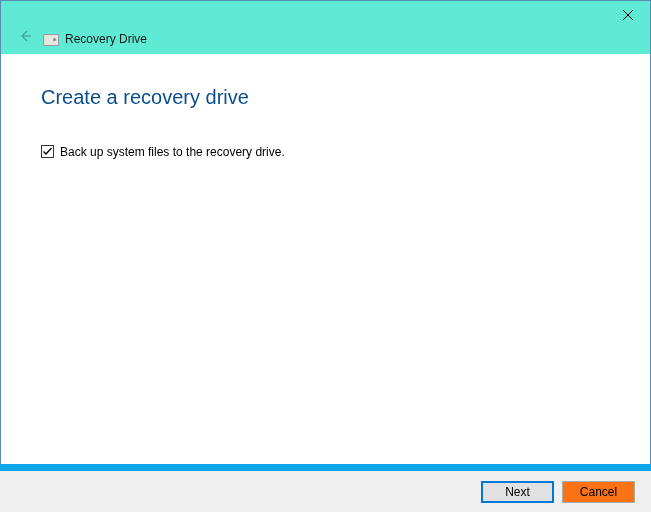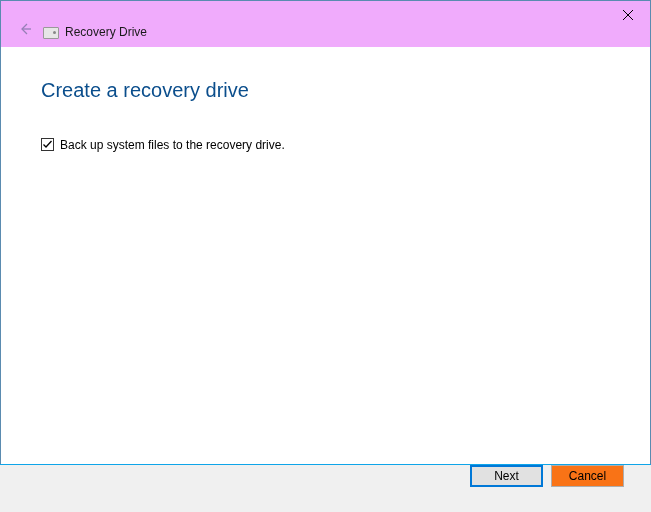--- a/index.html
+++ b/index.html
@@ -10,22 +10,22 @@
     body {
       font-family: "Segoe UI", Tahoma, sans-serif;
       font-size: 12px;
       background: #fff;
       width: 651px;
       height: 512px;
       overflow: hidden;
       border: 1px solid #5a8bb0;
     }
     .titlebar {
-      height: 46px;
-      background: #f0abfc;
+      height: 53px;
+      background: #5eead4;
       position: relative;
       display: flex;
       align-items: flex-end;
       padding: 0 0 8px 14px;
     }
     .close-btn {
       position: absolute;
       top: 0;
       right: 0;
       width: 45px;
@@ -115,25 +115,26 @@
     .checkbox-label {
       font-size: 12px;
       color: #000;
     }
     .footer {
       position: absolute;
       bottom: 0;
       left: 0;
       right: 0;
       height: 48px;
-      border-top: 1px solid #0ea5e9;
+      border-top: 7px solid #0ea5e9;
       background: #f0f0f0;
       display: flex;
+      align-items: center;
       justify-content: flex-end;
-      padding-right: 27px;
+      padding-right: 16px;
       gap: 8px;
     }
     .btn {
       min-width: 73px;
       height: 22px;
       font-size: 12px;
       font-family: inherit;
       background: #f97316;
       border: 1px solid #adadad;
       cursor: pointer;

